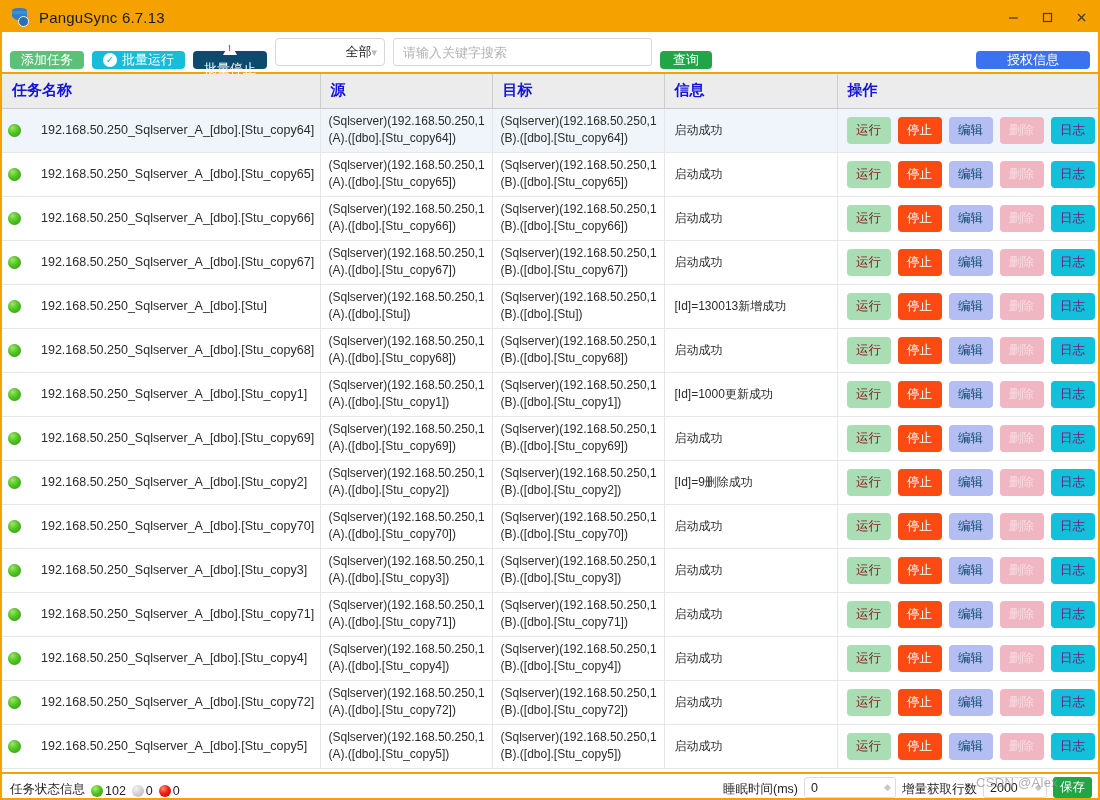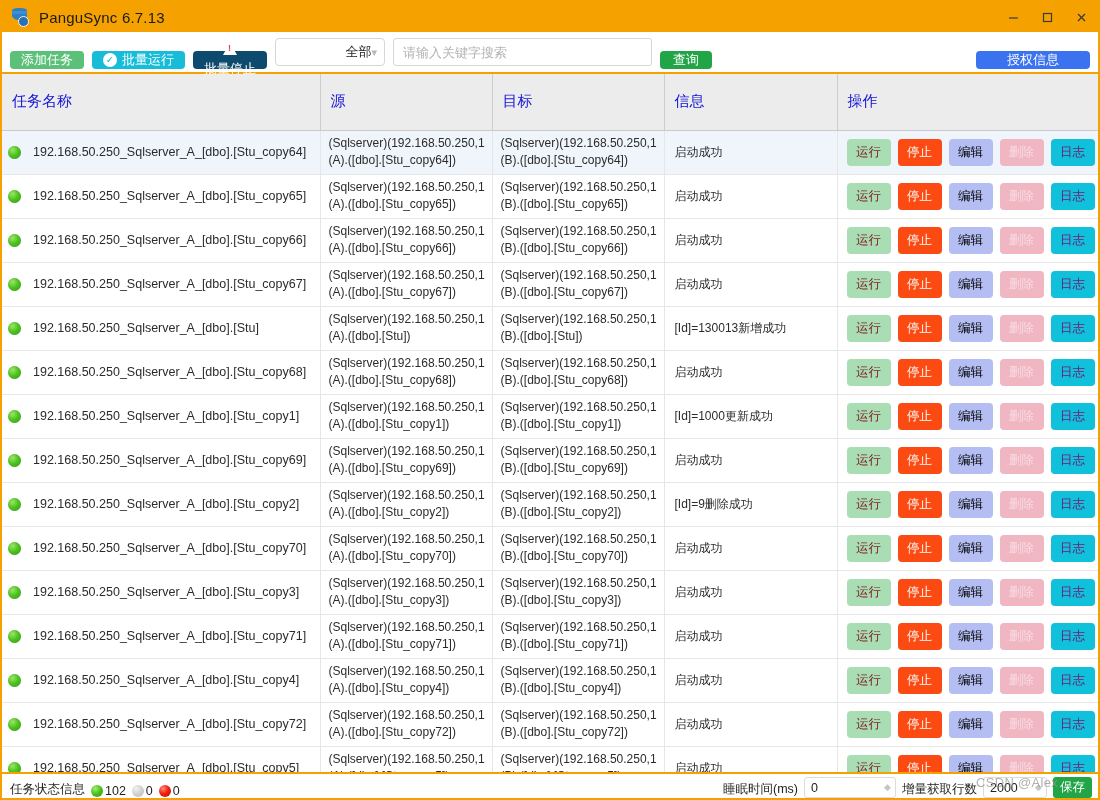--- a/index.html
+++ b/index.html
@@ -120,41 +120,41 @@
     overflow: hidden;
     position: relative;
     background:#fff;
   }
   table#tasks {
     width: 1096px; border-collapse: collapse; table-layout: fixed;
   }
   table#tasks thead th {
     background: #ececec;
     color: #1414d8;
-    font-size: 15px; font-weight: normal;
+    font-size: 15px; font-weight: bold;
     text-align: left;
-    height: 56px;
+    height: 34px;
     padding: 0 0 0 10px;
     border-right: 1px solid #cdcdcd;
     border-bottom: 1px solid #c9c9c9;
   }
   table#tasks thead th:last-child { border-right: none; }
   table#tasks tbody td {
     border-right: 1px solid #e6e6e6;
     border-bottom: 1px solid #e6e6e6;
     font-size: 12px; color: #2b2b2b;
     vertical-align: middle;
     height: 44px;
     padding: 0 6px;
     overflow: hidden;
   }
   table#tasks tbody td:last-child { border-right: none; }
   tbody tr.sel td { background: #eff5fb; }
   tbody tr td.c-name { padding-left: 10px; }
-  .name-cell { display:flex; align-items:center; gap:12px; }
+  .name-cell { display:flex; align-items:center; gap:20px; }
   .dot {
     width: 13px; height: 13px; border-radius: 50%;
     background: radial-gradient(circle at 35% 30%, #9ce66a 0%, #4fc520 45%, #2f9c0f 100%);
     flex: 0 0 auto;
     box-shadow: inset 0 0 1px rgba(0,0,0,.25);
   }
   .name-txt { white-space: nowrap; font-size: 12.5px; }
   .two-line { line-height: 17px; font-size: 12px; white-space: nowrap; }
   .c-src, .c-dst { padding-left: 8px !important; }
   .c-info { padding-left: 10px !important; font-size: 12.5px; margin-top: 10px; }
@@ -162,21 +162,21 @@
   .ops { display:flex; align-items:center; gap: 7px; padding-left: 3px; }
   .op {
     height: 27px; min-width: 44px;
     border-radius: 4px; border: none;
     font-size: 12.5px; font-family: inherit;
     display:flex; align-items:center; justify-content:center;
     cursor: pointer;
   }
   .op-run    { background: #a9ddb4; color: #7f1d1d; }
   .op-stop   { background: #fb4b12; color: #ffffff; }
-  .op-edit   { background: #b4bef3; color: #000000; }
+  .op-edit   { background: #b4bef3; color: #0c4a6e; }
   .op-delete { background: #f0b6c2; color: #f8dbe2; }
   .op-log    { background: #11c0da; color: #701a75; }
 
   
   #statusbar {
     height: 26px; min-height:26px;
     border-top: 2px solid #f5a201;
     background: #fff;
     display:flex; align-items:flex-end;
     padding: 0 6px 0 8px;

